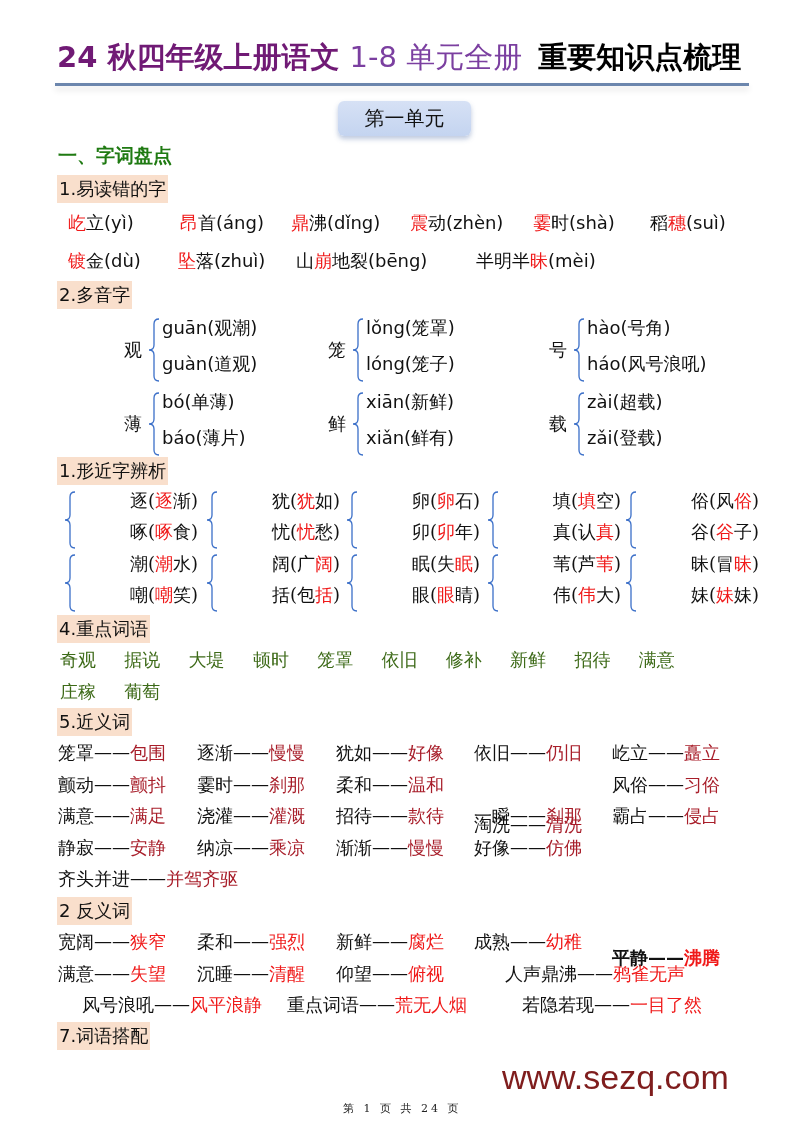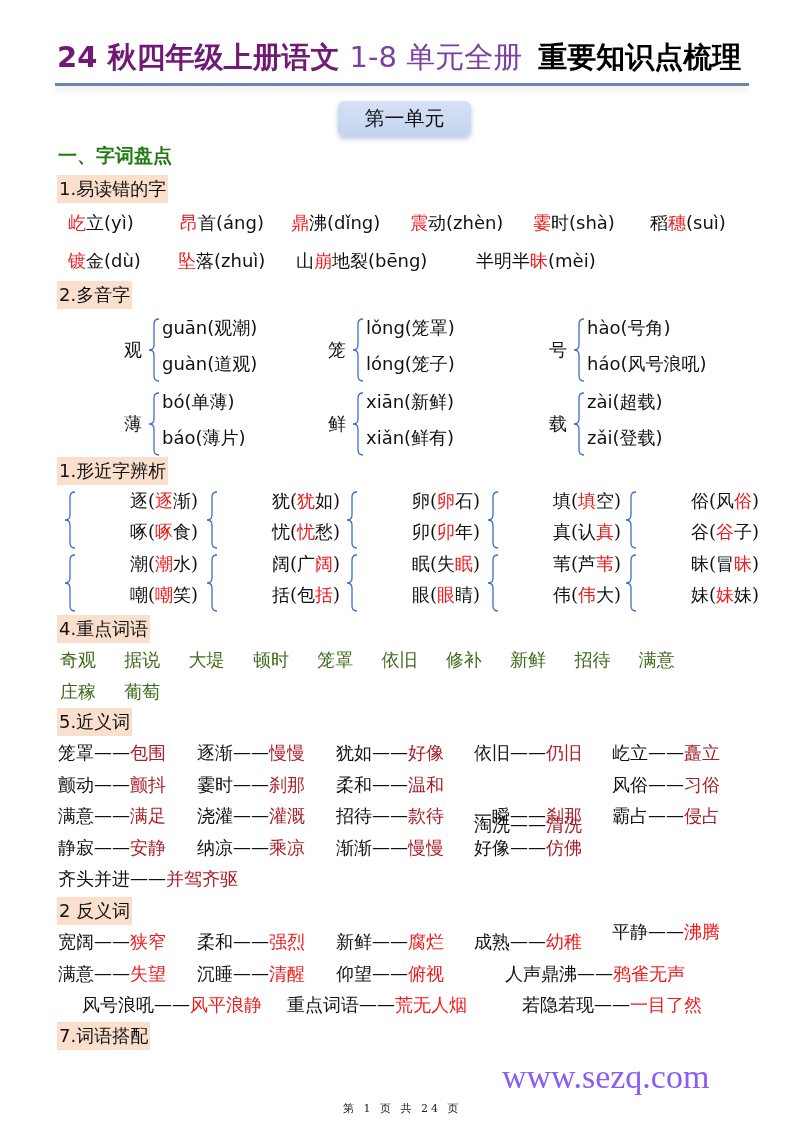--- a/index.html
+++ b/index.html
@@ -31,22 +31,22 @@
   .poly .r1 { top:0; } .poly .r2 { top:36px; }
   
   .sim { position:absolute; height:62px; }
   .sim .brace { position:absolute; left:0; top:2px; width:12px; height:58px; }
   .sim .r1, .sim .r2 { position:absolute; left:22px; font-size:18px; white-space:nowrap;
           font-family:"DejaVu Serif", serif;margin-left:44px; }
   .sim .r1 { top:0; } .sim .r2 { top:31px; }
   .syn { position:absolute; font-size:18px; white-space:nowrap; font-family:"DejaVu Serif", serif; }
   .footer { position:absolute; left:343px; top:1101px; font-size:11px; color:#222; letter-spacing:3px;
             font-family:"DejaVu Serif", serif; }
-  .watermark { position:absolute; left:502px; top:1058px; font-size:34px; color:#8b5cf6;
-               font-family:Liberation Serif, serif; }
+  .watermark { position:absolute; left:502px; top:1058px; font-size:34px; color:#7f1d1d;
+               font-family:Liberation Sans, sans-serif; }
 </style>
 </head>
 <body>
 
 <div class="title">
   <span class="t-black">24 秋四年级上册语文 </span><span class="t-purple">1-8 单元全册</span><span class="t-red">重要知识点梳理</span>
 </div>
 <div class="rule"></div>
 <div class="unit-badge">第一单元</div>
 
@@ -231,21 +231,21 @@
     <div class="syn" style="left: 474px; top: 836px;"><span>好像</span><span>——</span><span class="dred">仿佛</span></div>
     <div class="syn" style="left: 58px; top: 867px;"><span>齐头并进</span><span>——</span><span class="dred">并驾齐驱</span></div>
   </div>
 
 <div class="sub" style="top:897px;">2 反义词</div>
 <div id="ant">
     <div class="syn" style="left: 58px; top: 930px;"><span>宽阔</span><span>——</span><span class="red">狭窄</span></div>
     <div class="syn" style="left: 197px; top: 930px;"><span>柔和</span><span>——</span><span class="red">强烈</span></div>
     <div class="syn" style="left: 336px; top: 930px;"><span>新鲜</span><span>——</span><span class="red">腐烂</span></div>
     <div class="syn" style="left: 474px; top: 930px;"><span>成熟</span><span>——</span><span class="red">幼稚</span></div>
-    <div class="syn" style="left: 612px; top: 920px;"><span>平静</span><span>——</span><span class="red">沸腾</span></div>
+    <div class="syn" style="left: 612px; top: 946px; font-weight: bold;"><span>平静</span><span>——</span><span class="red">沸腾</span></div>
     <div class="syn" style="left: 58px; top: 962px;"><span>满意</span><span>——</span><span class="red">失望</span></div>
     <div class="syn" style="left: 197px; top: 962px;"><span>沉睡</span><span>——</span><span class="red">清醒</span></div>
     <div class="syn" style="left: 336px; top: 962px;"><span>仰望</span><span>——</span><span class="red">俯视</span></div>
     <div class="syn" style="left: 505px; top: 962px;"><span>人声鼎沸</span><span>——</span><span class="red">鸦雀无声</span></div>
     <div class="syn" style="left: 58px; top: 993px; margin-left: 24px;"><span>风号浪吼</span><span>——</span><span class="red">风平浪静</span></div>
     <div class="syn" style="left: 287px; top: 993px;"><span>重点词语</span><span>——</span><span class="red">荒无人烟</span></div>
     <div class="syn" style="left: 522px; top: 993px;"><span>若隐若现</span><span>——</span><span class="red">一目了然</span></div>
   </div>
 
 <div class="sub" style="top:1022px;">7.词语搭配</div>

